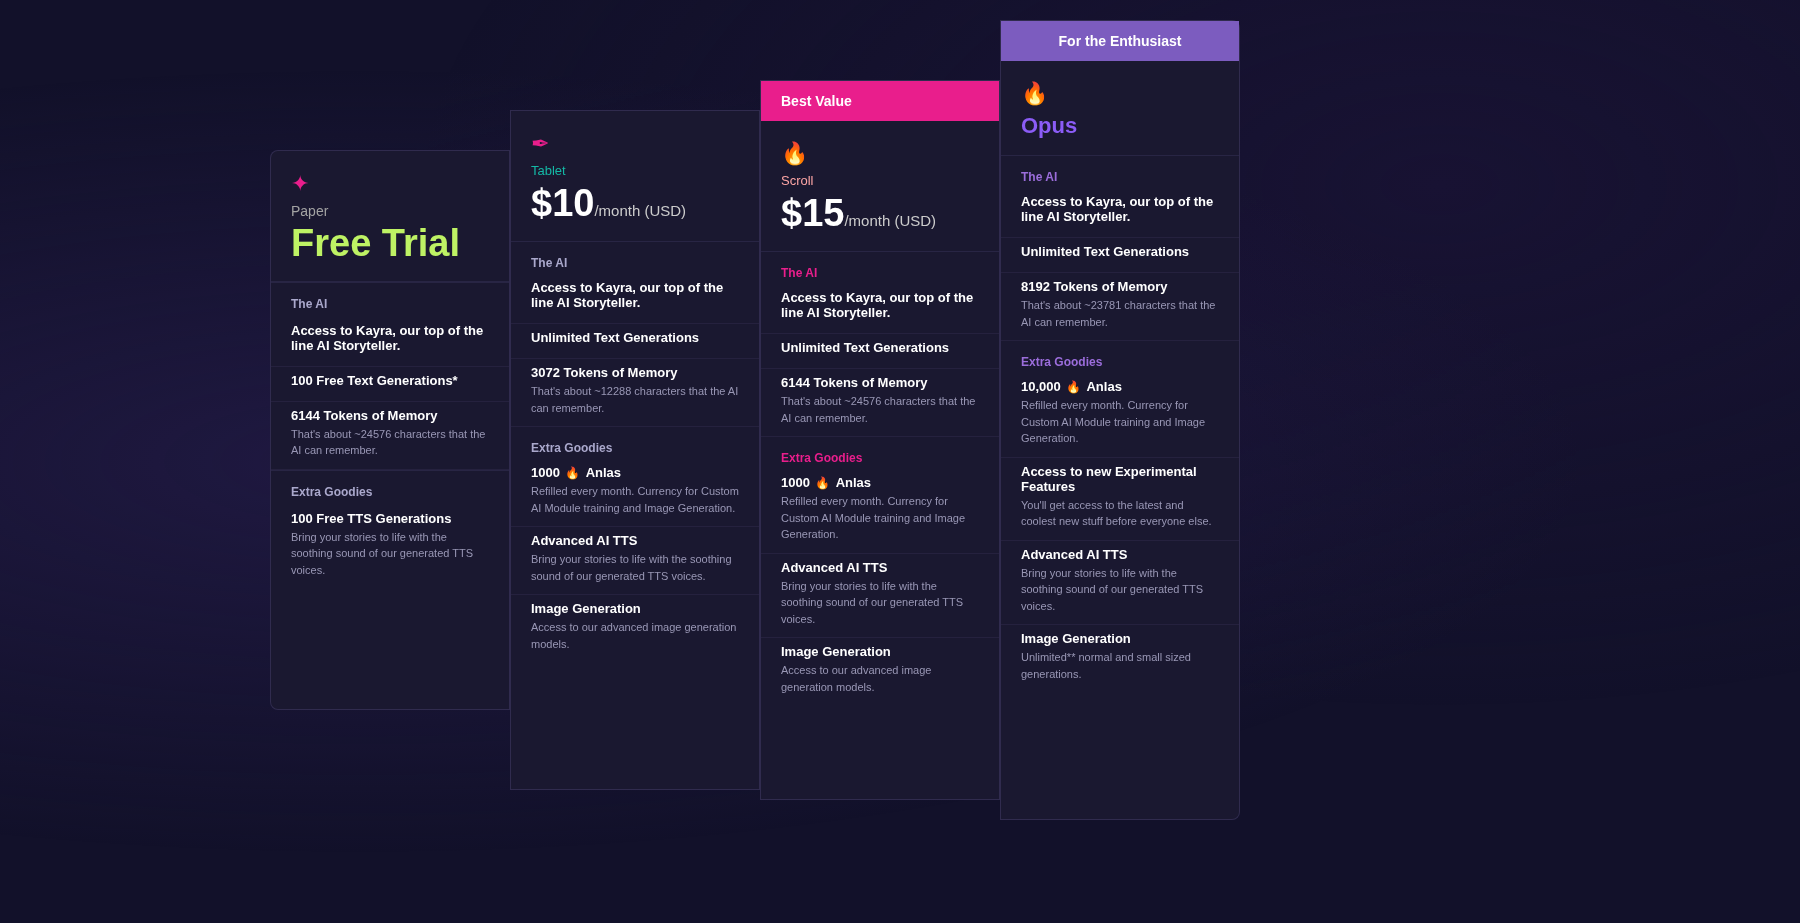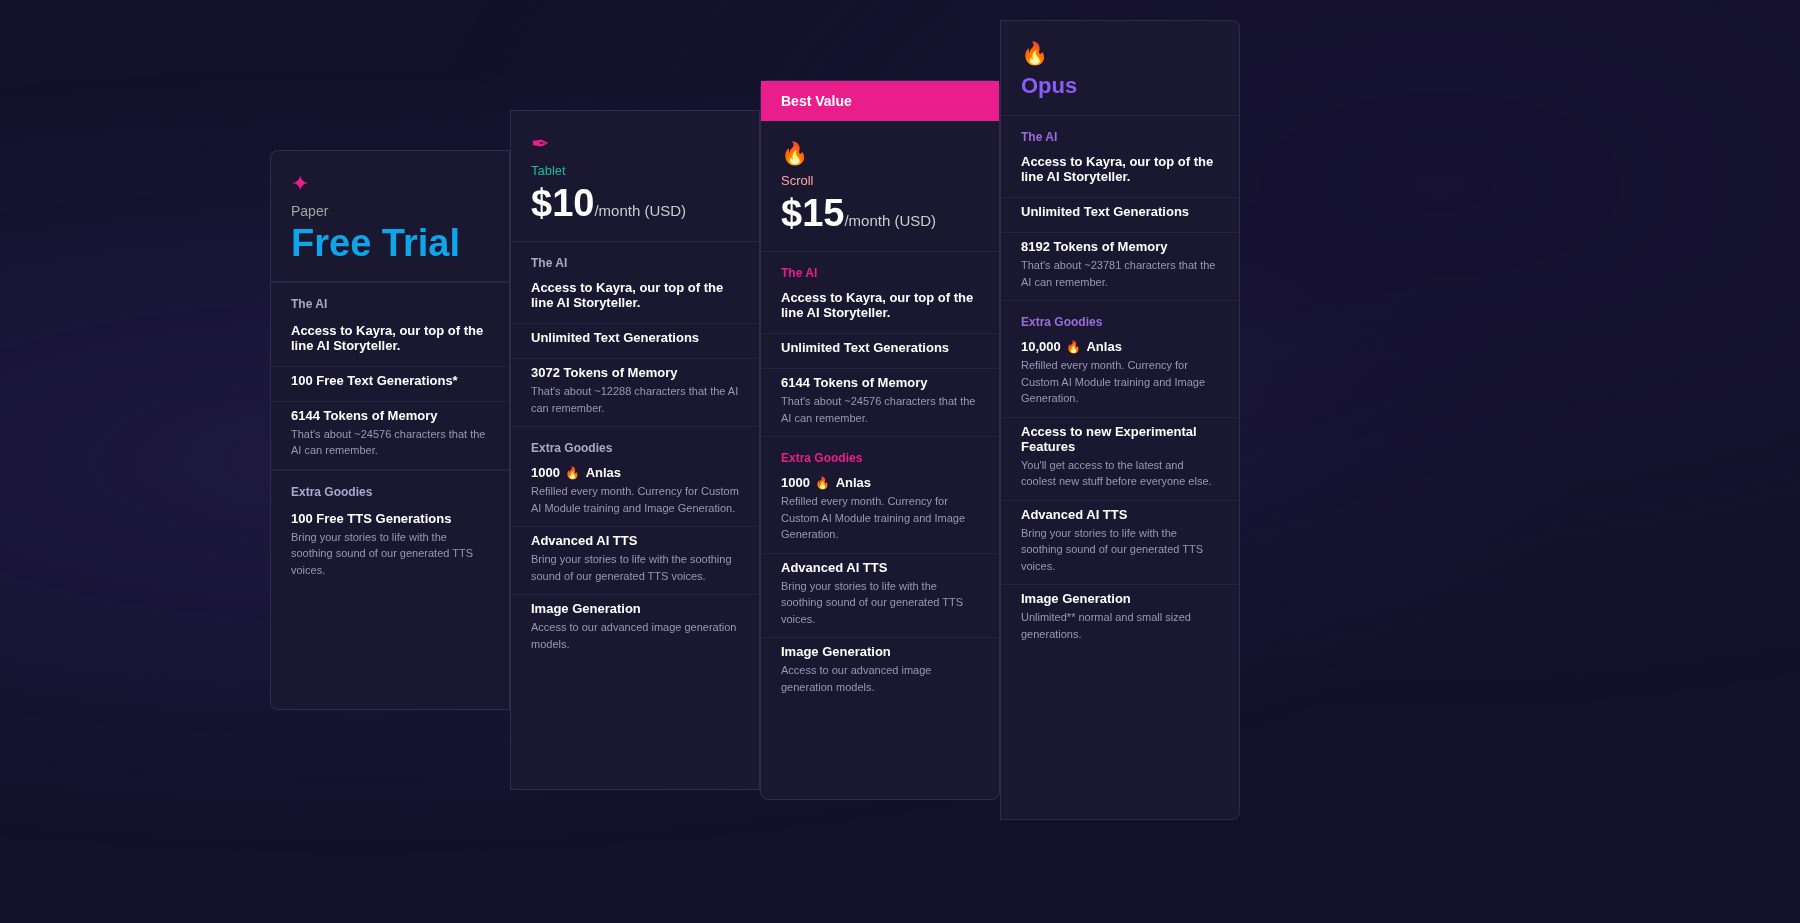--- a/index.html
+++ b/index.html
@@ -59,21 +59,21 @@
     .plan-card.tablet {
       flex: 0 0 250px;
       margin-top: 90px;
       border-radius: 0;
       min-height: 680px;
     }
 
     .plan-card.scroll {
       flex: 0 0 240px;
       margin-top: 60px;
-      border-radius: 8px;
+      border-radius: 0;
       min-height: 720px;
     }
 
     .plan-card.opus {
       flex: 0 0 240px;
       margin-top: 0px;
       border-radius: 0 8px 8px 0;
       min-height: 800px;
     }
 
@@ -119,21 +119,21 @@
     }
 
     .plan-name.paper-name {
       font-size: 14px;
       color: #a3a3a3;
     }
 
     .plan-free-trial {
       font-size: 38px;
       font-weight: 700;
-      color: #0ea5e9;
+      color: #bef264;
       line-height: 1.1;
     }
 
     .plan-price {
       font-size: 38px;
       font-weight: 800;
       color: #ffffff;
     }
 
     .plan-price span {
@@ -313,20 +313,21 @@
       <div class="feature-title">Advanced AI TTS</div>
       <div class="feature-desc">Bring your stories to life with the soothing sound of our generated TTS voices.</div>
     </div>
     <div class="feature-block">
       <div class="feature-title">Image Generation</div>
       <div class="feature-desc">Access to our advanced image generation models.</div>
     </div>
   </div>
 
   <div class="plan-card opus">
+    <div class="enthusiast-banner">For the Enthusiast</div>
     <div class="plan-header">
       <div class="plan-icon purple">🔥</div>
       <div class="opus-name">Opus</div>
     </div>
 
     <div class="section-label purple-label">The AI</div>
 
     <div class="feature-block">
       <div class="feature-title">Access to Kayra, our top of the line AI Storyteller.</div>
     </div>

